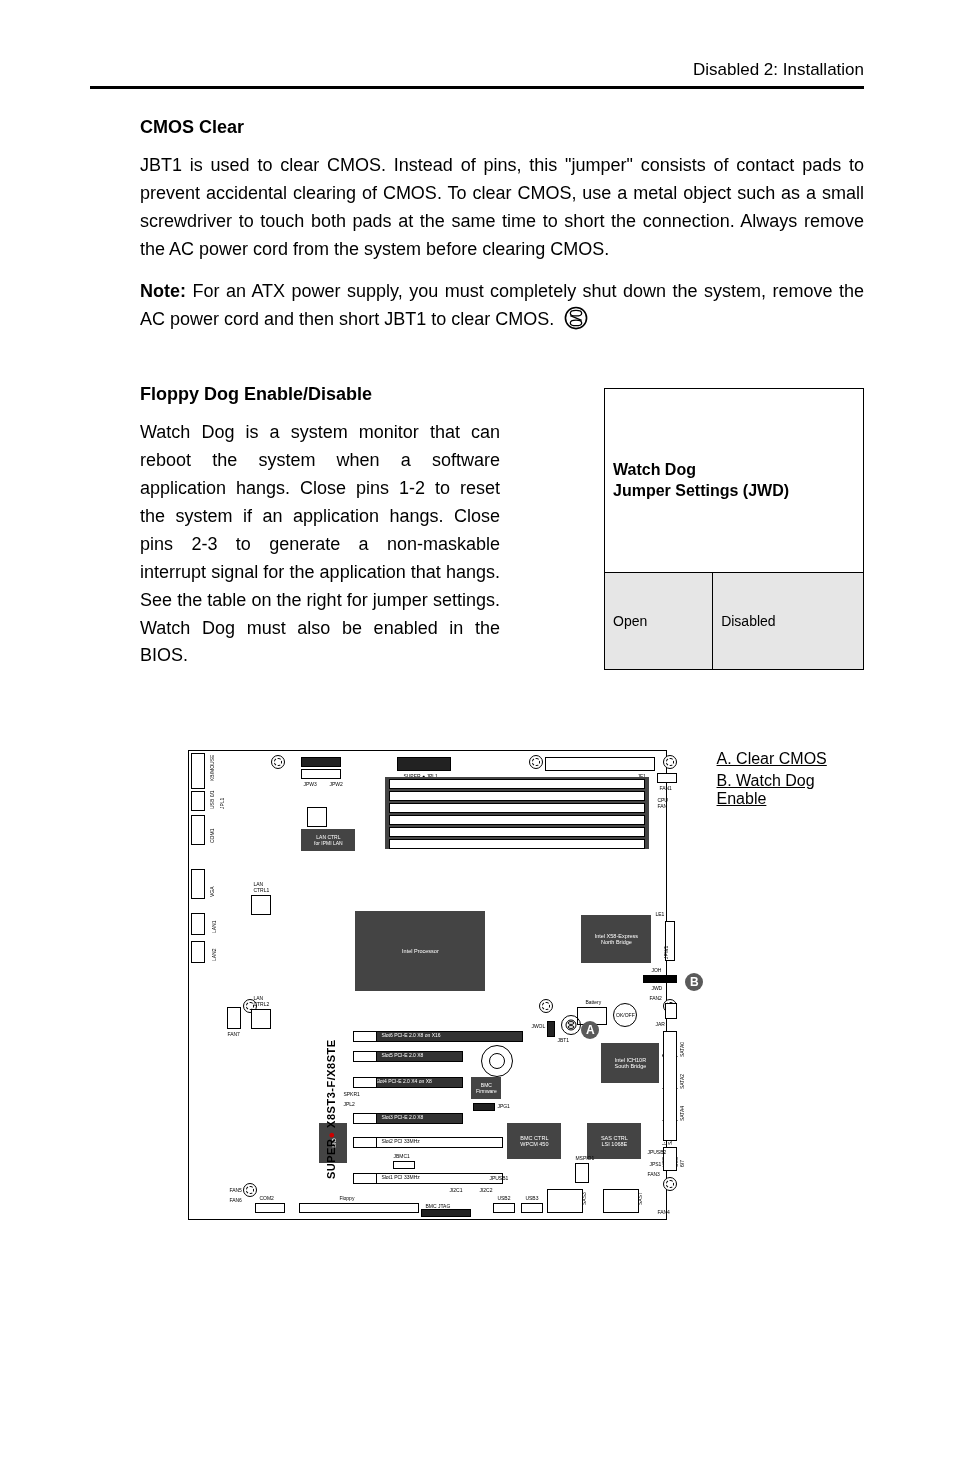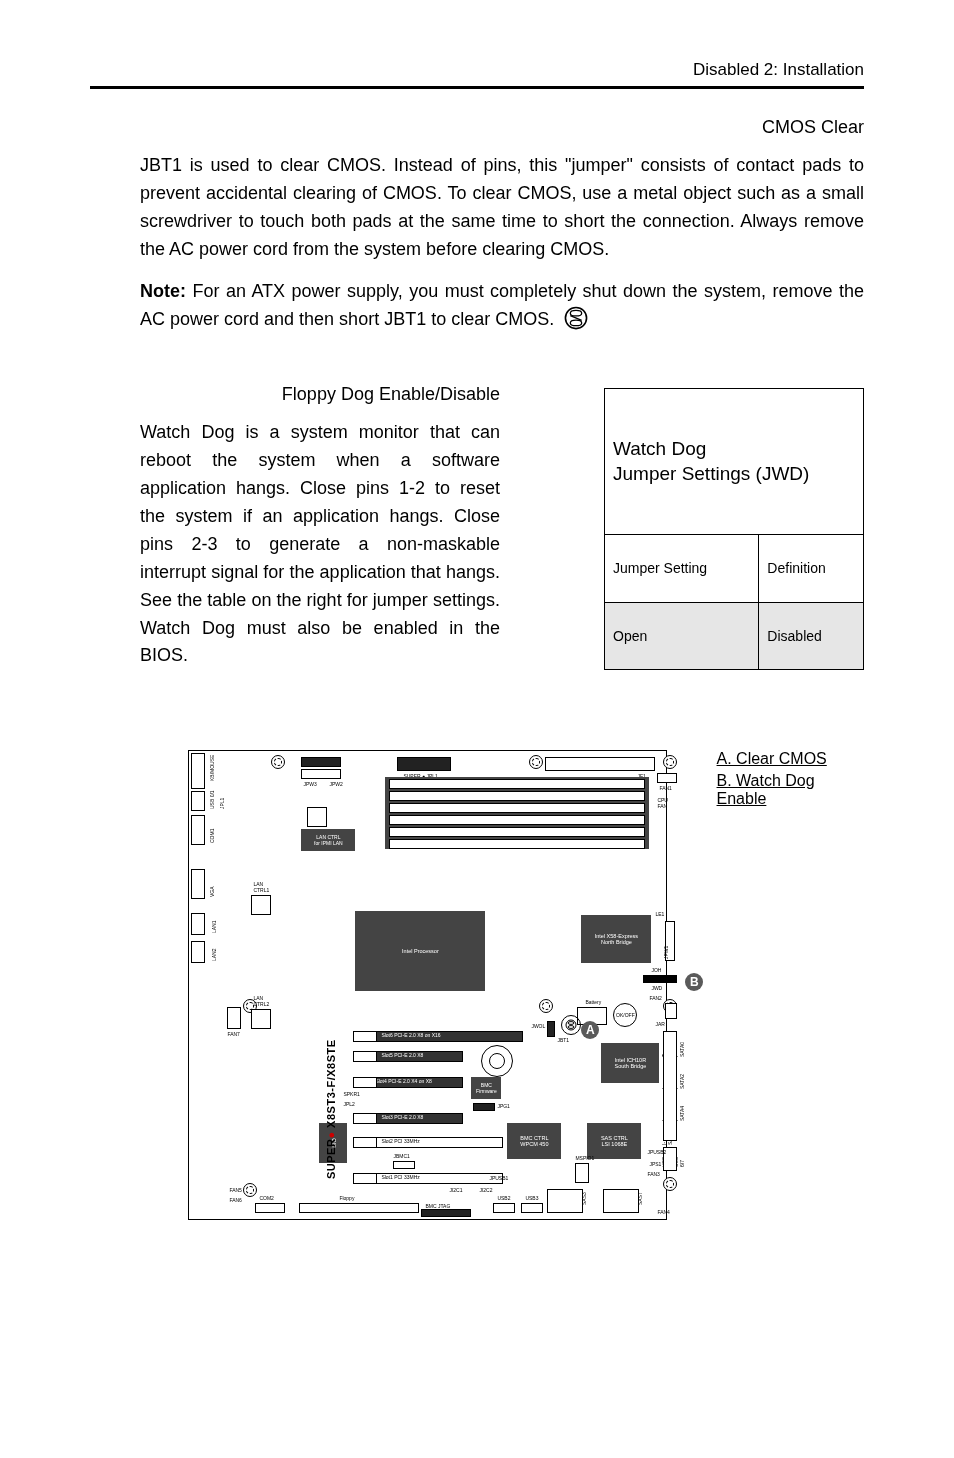--- a/index.html
+++ b/index.html
@@ -2,32 +2,32 @@
 <html><head>
 <meta charset="utf-8">
 <style>
   * { box-sizing: border-box; margin: 0; padding: 0; }
   html, body { width: 954px; background: #fff; font-family: Arial, Helvetica, sans-serif; color: #000; }
   .page { width: 954px; min-height: 1458px; padding: 60px 90px 40px 90px; position: relative; }
   .header-row { display: flex; justify-content: flex-end; margin-bottom: 6px; }
   .header-text { font-size: 17px; }
   .header-rule { border: none; border-top: 3px solid #000; margin-bottom: 28px; }
   .indent-block { margin-left: 50px; margin-right: 0; }
-  .section-heading { font-weight: normal; font-size: 18px; margin-bottom: 14px; text-align: right; }
+  .section-heading { font-weight: bold; font-size: 18px; margin-bottom: 14px; }
   .body-para { font-size: 18px; line-height: 1.55; text-align: justify; margin-bottom: 14px; }
   .note-block { font-size: 18px; line-height: 1.55; text-align: justify; }
   .note-label { font-weight: bold; }
   .note-icon { width: 26px; height: 26px; vertical-align: -6px; margin-left: 4px; }
   .two-col { display: flex; gap: 40px; margin-top: 50px; }
   .left-col { flex: 0 0 360px; }
   .left-para { font-size: 18px; line-height: 1.55; text-align: justify; }
   .right-col { flex: 1; padding-top: 4px; display: flex; justify-content: flex-end; }
   table.jumper { border-collapse: collapse; width: 260px; font-size: 14px; }
   table.jumper td, table.jumper th { border: 1px solid #000; padding: 6px 8px; text-align: left; }
-  .jumper-title { text-align: center; font-weight: normal; font-size: 19px; line-height: 1.3; }
+  .jumper-title { text-align: center; font-weight: bold; font-size: 16px; line-height: 1.3; }
   .shade { background: #e6e6e6; }
   .diagram-row { display: flex; gap: 50px; margin-top: 80px; margin-left: 0; }
   .board-box { width: 494px; height: 470px; border: 1.5px solid #000; position: relative; font-size: 5.5px; color: #000; font-family: Arial, sans-serif; }
   .legend-box { padding-top: 0; }
   .legend-item { font-size: 16px; text-decoration: underline; margin-bottom: 4px; }
   .page-num { position: absolute; bottom: 36px; left: 0; right: 0; text-align: center; font-size: 18px; }
 
   
   .chip { position:absolute; background:#fff; border:0.8px solid #000; text-align:center; }
   .chip.dark { background:#444; color:#fff; border-color:#444; }
@@ -73,24 +73,20 @@
       <div class="left-col">
         <div class="section-heading">Floppy Dog Enable/Disable</div>
         <p class="left-para">Watch Dog is a system monitor that can reboot the system when a software application hangs. Close pins 1-2 to reset the system if an application hangs. Close pins 2-3 to generate a non-maskable interrupt signal for the application that hangs. See the table on the right for jumper settings. Watch Dog must also be enabled in the BIOS.</p>
       </div>
       <div class="right-col">
         <table class="jumper">
           <tbody>
               <tr>
                 <td colspan="2" class="jumper-title"><span>Watch Dog</span><br><span>Jumper Settings (JWD)</span></td>
               </tr>
-          <tr>
-            <td>Jumper Setting</td>
-            <td>Definition</td>
-          </tr>
           <tr class="shade">
             <td>Open</td>
             <td>Disabled</td>
           </tr>
         </tbody>
           </table>
       </div>
     </div>
   </div>
 

